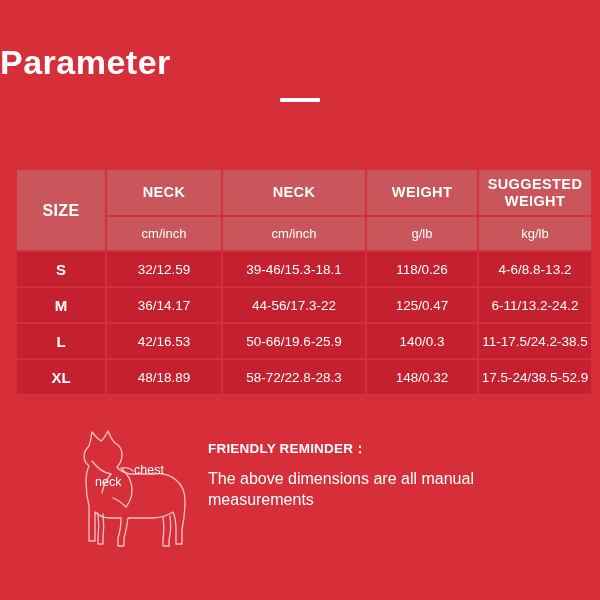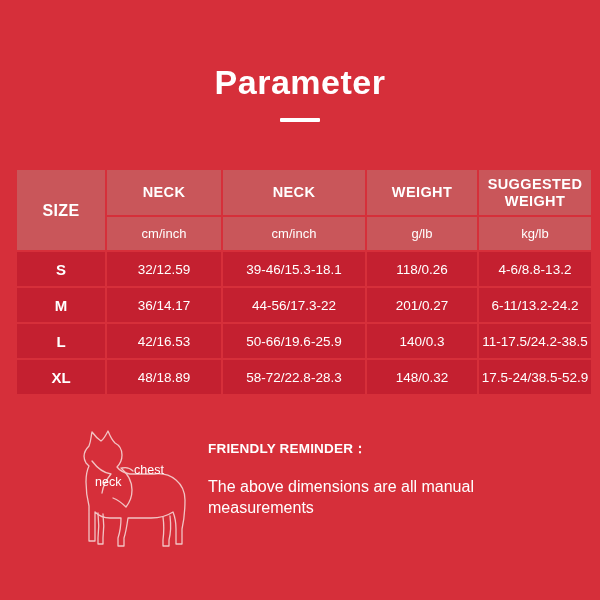--- a/index.html
+++ b/index.html
@@ -11,22 +11,22 @@
     height: 600px;
     background: #d62f3a;
     font-family: "Liberation Sans", sans-serif;
     color: #ffffff;
     overflow: hidden;
     position: relative;
   }
 
   
   .title-block {
-    text-align: center;
-    padding-top: 62px;
+    text-align: left;
+    padding-top: 42px;
   }
   .page-title {
     font-size: 34px;
     font-weight: bold;
     letter-spacing: 0.5px;
     line-height: 40px;
     color: #ffffff;
   }
   .title-rule {
     width: 40px;
@@ -120,21 +120,21 @@
   .reminder {
     position: absolute;
     left: 208px;
     top: 20px;
     width: 360px;
   }
   .reminder-title {
     font-size: 13.5px;
     font-weight: bold;
     letter-spacing: 0.2px;
-    margin-bottom: 18px;
+    margin-bottom: 10px;
   }
   .reminder-line {
     font-size: 16px;
     line-height: 21px;
     font-weight: normal;
   }
 </style>
 </head>
 <body>
 
@@ -171,21 +171,21 @@
         <td class="bcell size-label">S</td>
         <td class="bcell">32/12.59</td>
         <td class="bcell">39-46/15.3-18.1</td>
         <td class="bcell">118/0.26</td>
         <td class="bcell">4-6/8.8-13.2</td>
       </tr>
       <tr>
         <td class="bcell size-label">M</td>
         <td class="bcell">36/14.17</td>
         <td class="bcell">44-56/17.3-22</td>
-        <td class="bcell">201/0.27</td>
+        <td class="bcell">125/0.47</td>
         <td class="bcell">6-11/13.2-24.2</td>
       </tr>
       <tr>
         <td class="bcell size-label">L</td>
         <td class="bcell">42/16.53</td>
         <td class="bcell">50-66/19.6-25.9</td>
         <td class="bcell">140/0.3</td>
         <td class="bcell">11-17.5/24.2-38.5</td>
       </tr>
       <tr>

